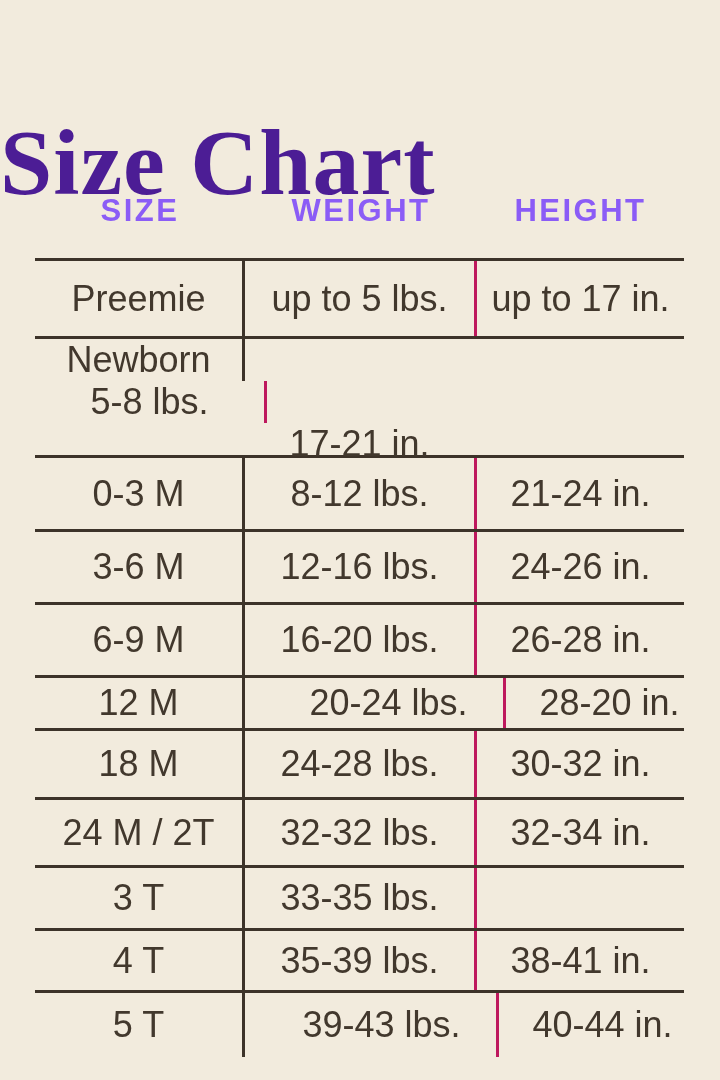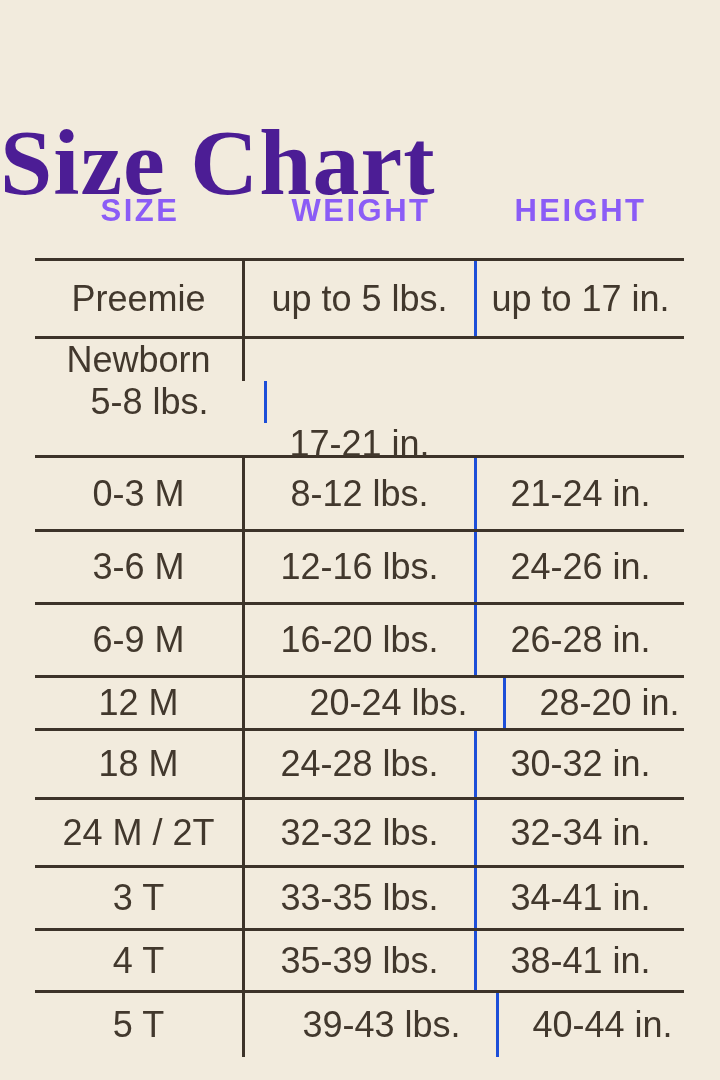--- a/index.html
+++ b/index.html
@@ -62,21 +62,21 @@
   .trow:nth-child(11) { height: 67px; gap: 22px; }
   .tcell {
     display: flex; align-items: center; justify-content: center;
     box-sizing: border-box;
     font-size: 36px;
     color: #42382d;
     white-space: nowrap;
     text-align: right;
   }
   .c1 { width: 210px; border-right: 3px solid #3d3329; }
-  .c2 { width: 232px; border-right: 3px solid #1d4ed8; }
+  .c2 { width: 232px; border-right: 3px solid #be185d; }
   .c3 { flex: 1; }
   .header-cell.c1, .header-cell.c2 { border-right: none; }
 </style>
 </head>
 <body>
 
 <div class="page">
 
   <h1 class="title">Size Chart</h1>
 
@@ -123,21 +123,20 @@
       <div class="tcell c3">30-32 in.</div>
     </div>
     <div class="trow">
       <div class="tcell c1">24 M / 2T</div>
       <div class="tcell c2">32-32 lbs.</div>
       <div class="tcell c3">32-34 in.</div>
     </div>
     <div class="trow">
       <div class="tcell c1">3 T</div>
       <div class="tcell c2">33-35 lbs.</div>
-      <div class="tcell c3">34-41 in.</div>
     </div>
     <div class="trow">
       <div class="tcell c1">4 T</div>
       <div class="tcell c2">35-39 lbs.</div>
       <div class="tcell c3">38-41 in.</div>
     </div>
     <div class="trow">
       <div class="tcell c1">5 T</div>
       <div class="tcell c2">39-43 lbs.</div>
       <div class="tcell c3">40-44 in.</div>

